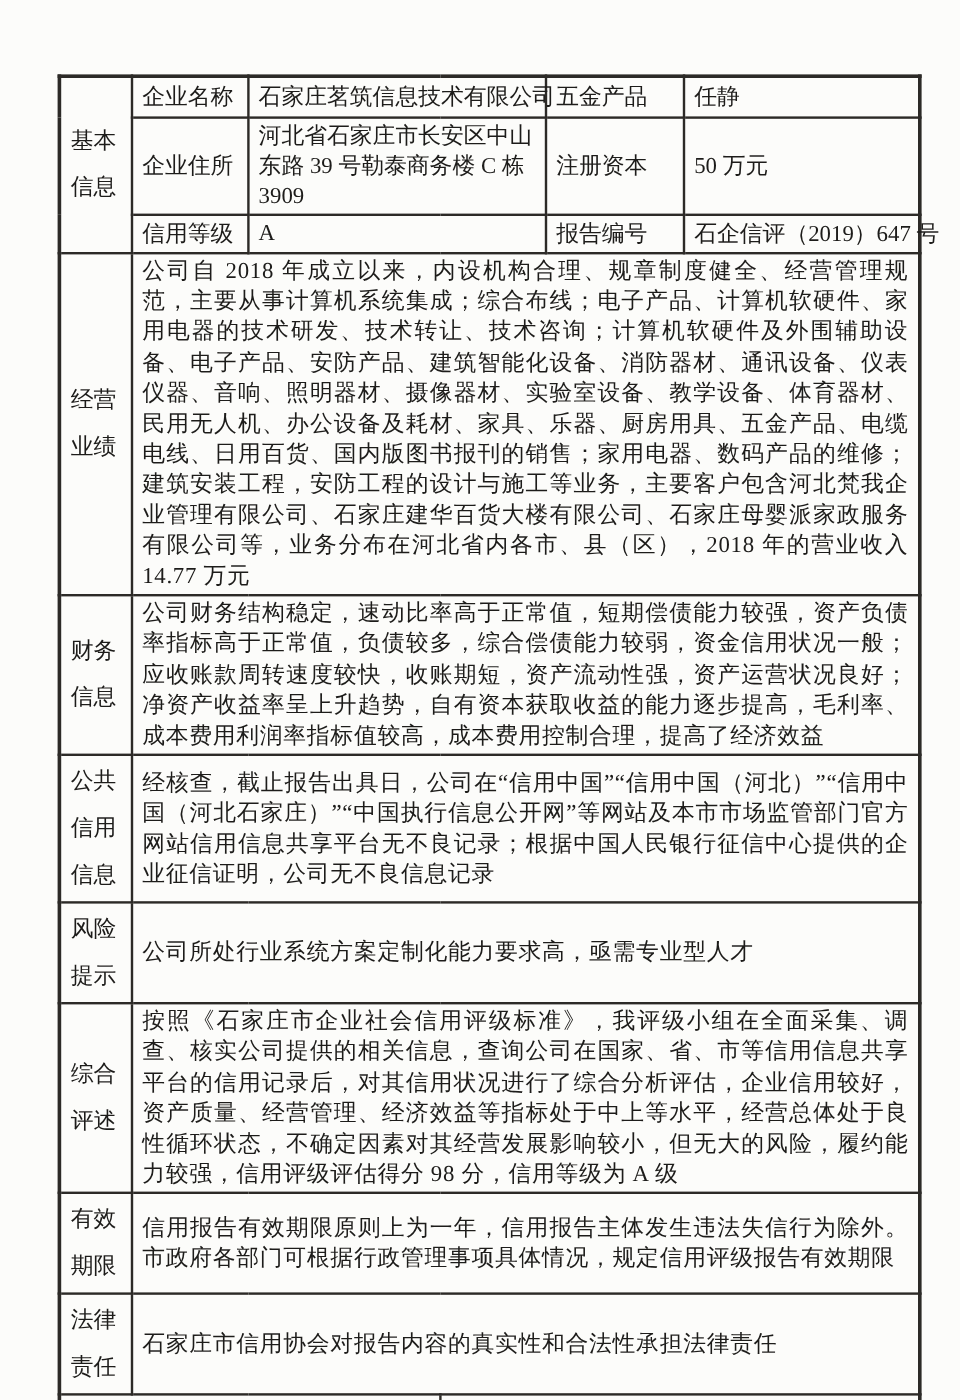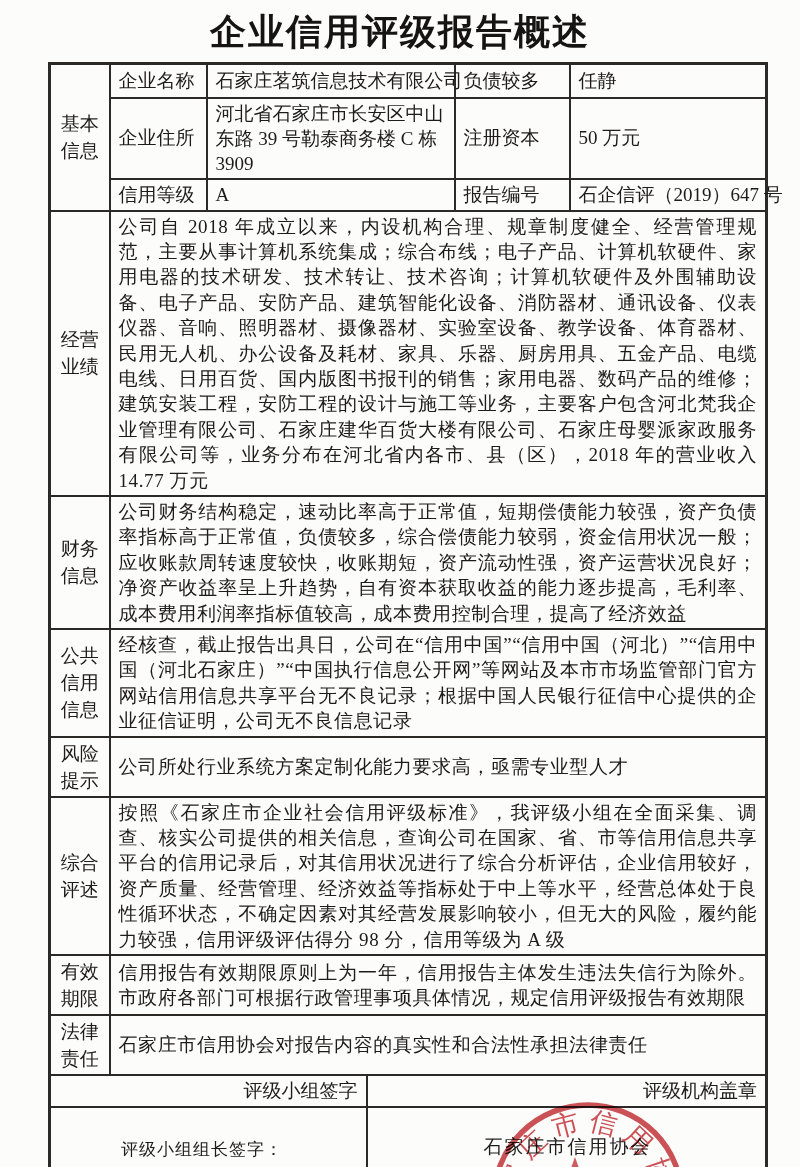--- a/index.html
+++ b/index.html
@@ -28,24 +28,24 @@
   }
   table.report td,table.report th{
     border:2px solid #2c2a27;
     padding:2px 8px;
     font-size:19px;
     font-weight:normal;
     vertical-align:middle;
     color:#1d1c1a;
   }
   td.cat{
-    text-align:center;
+    text-align:left;
     white-space:pre-line;
     font-size:20px;
-    line-height:27px;
+    line-height:39px;
     padding:2px 2px;
   }
   td.lbl{white-space:nowrap;padding-left:9px;}
   td.val{padding-left:10px;}
   td.val.nowrap{white-space:nowrap;text-align:right;}
   td.content{
     text-align:justify;
     line-height:25.4px;
     padding:4px 10px;
     letter-spacing:0.6px;
@@ -62,39 +62,38 @@
     position:absolute;left:100px;top:-29px;
     mix-blend-mode:multiply;
     opacity:0.92;
   }
 </style>
 </head>
 <body>
 
 <div class="page">
 
-  <div class="title">企业信用评级报告概述</div>
 
   <table class="report">
     <colgroup>
       <col style="width:60px">
         <col style="width:97px">
         <col style="width:160px">
       <col style="width:88px">
         <col style="width:115px">
         <col style="width:197px">
     </colgroup>
 
     <tbody>
         <tr style="height:34px">
       <td class="cat" rowspan="3">基本
 信息</td>
       <td class="lbl">企业名称</td>
       <td class="val nowrap" colspan="2">石家庄茗筑信息技术有限公司</td>
-      <td class="lbl">负债较多</td>
+      <td class="lbl">五金产品</td>
       <td class="val">任静</td>
     </tr>
     <tr style="height:53px">
       <td class="lbl">企业住所</td>
       <td class="val" colspan="2" style="line-height:25px;">河北省石家庄市长安区中山东路 39 号勒泰商务楼 C 栋 3909</td>
       <td class="lbl">注册资本</td>
       <td class="val">50 万元</td>
     </tr>
     <tr style="height:31px">
       <td class="lbl">信用等级</td>

